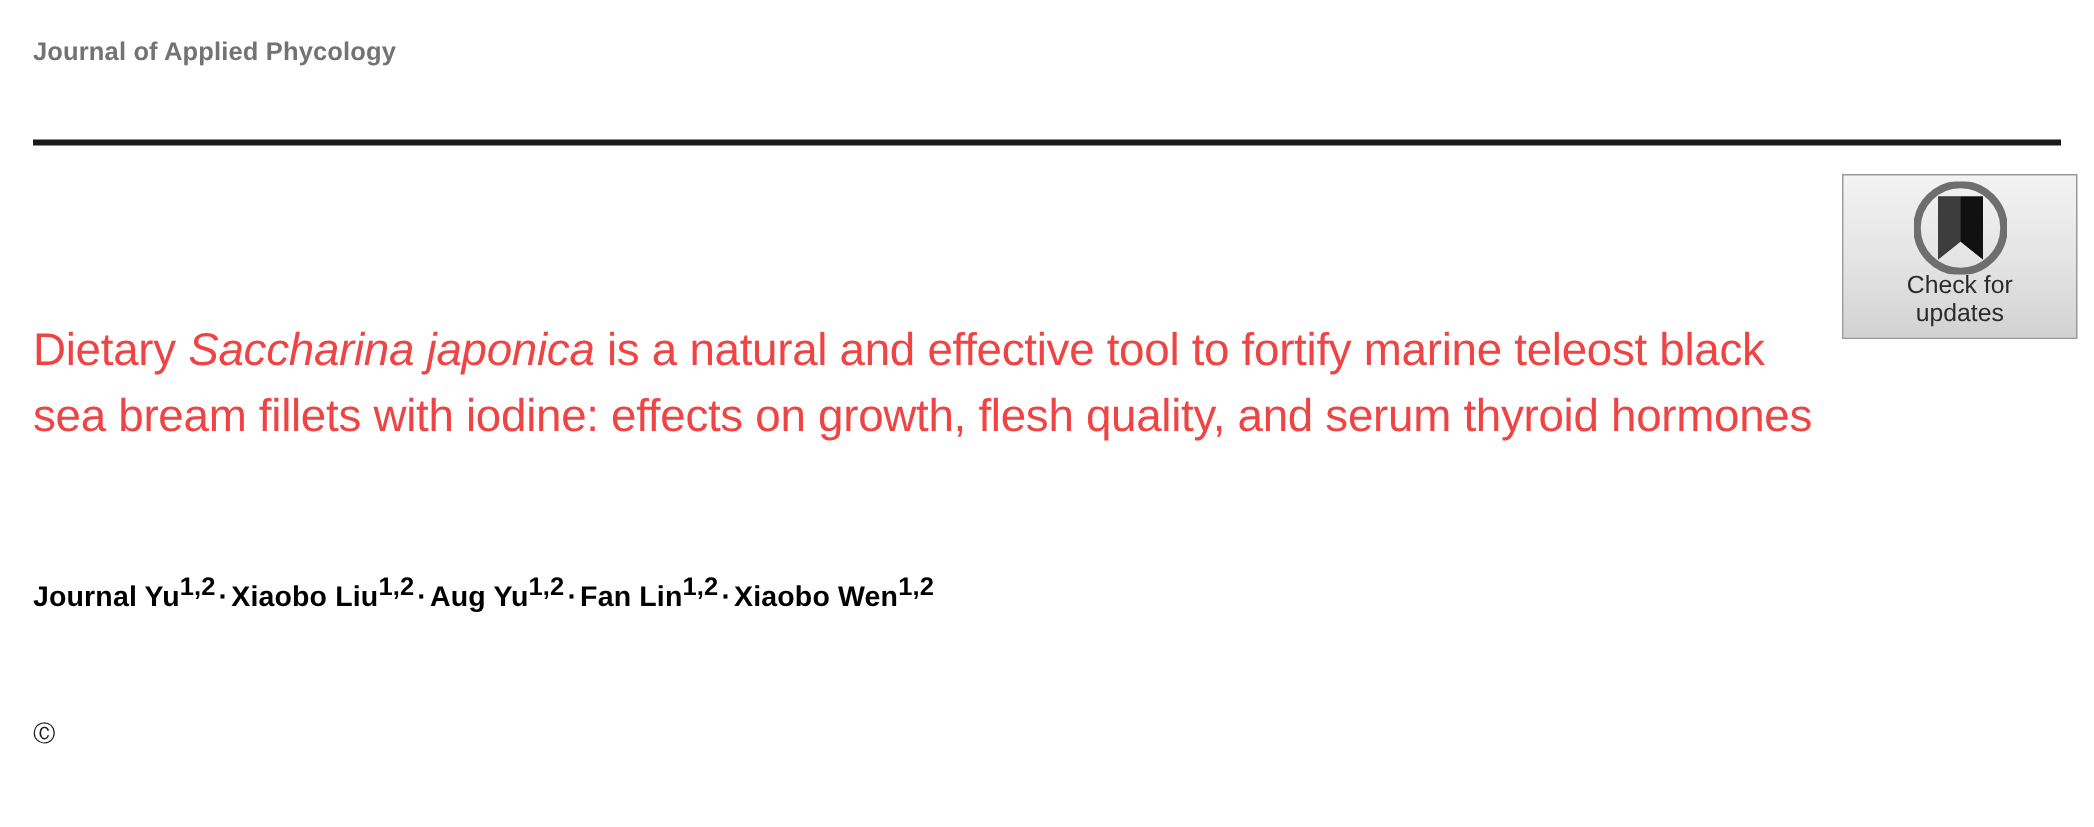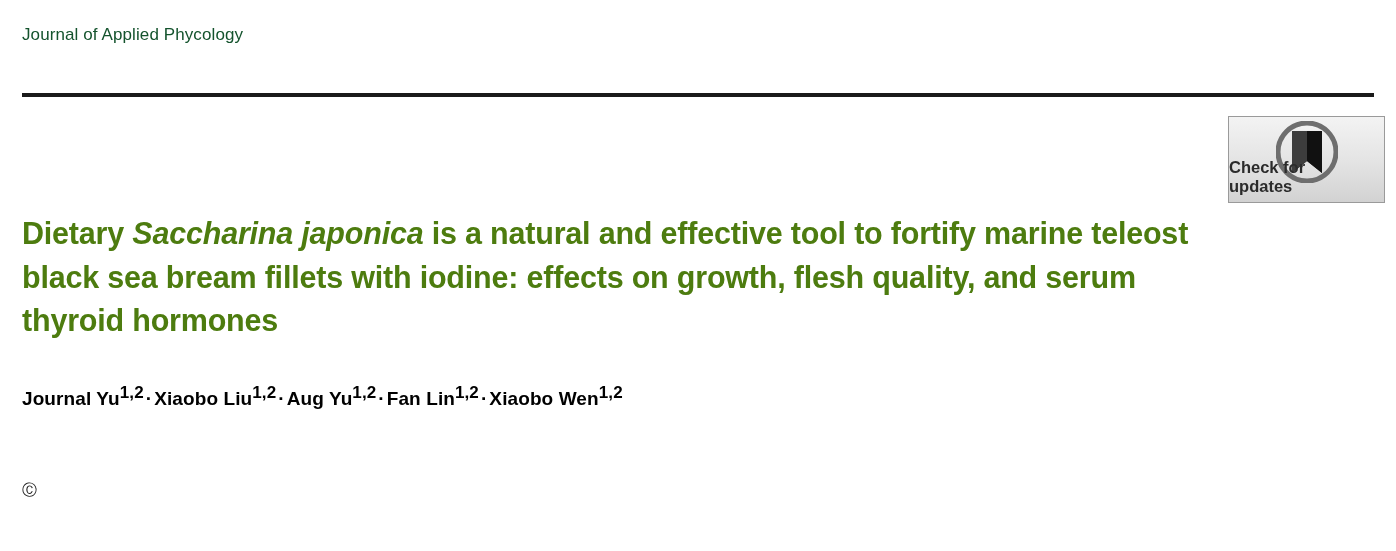--- a/index.html
+++ b/index.html
@@ -20,22 +20,23 @@
     left: 0; top: 0;
     width: 1396px;
     height: 551px;
   }
   .journal-block {
     position: absolute;
     left: 22px;
     top: 22px;
     font-size: 17px;
     line-height: 1.55;
-    color: #14532d;
+    color: #737373;
     letter-spacing: 0.1px;
+    font-weight: bold;
   }
   .journal-name {
     display: block;
     white-space: nowrap;
   }
   .journal-doi {
     display: block;
     white-space: nowrap;
   }
   .rule {
@@ -45,24 +46,24 @@
     width: 1352px;
     height: 4px;
     background: #1a1a1a;
   }
   .title {
     position: absolute;
     left: 22px;
     top: 192px;
     width: 1190px;
     font-size: 30.5px;
-    font-weight: bold;
+    font-weight: normal;
     line-height: 1.42;
     letter-spacing: -0.2px;
-    color: #4d7c0f;
+    color: #ef4444;
   }
   .title .ital {
     font-style: italic;
   }
   .authors {
     position: absolute;
     left: 22px;
     top: 388px;
     width: 1200px;
     font-size: 19px;
@@ -94,25 +95,25 @@
   }
   .copyright-glyph {
     font-size: 15px;
   }
   
   .crossmark {
     position: absolute;
     left: 1228px;
     top: 116px;
     width: 157px;
-    height: 87px;
+    height: 110px;
     background: linear-gradient(180deg, #f3f3f3 0%, #e3e3e3 55%, #d2d2d2 100%);
     border: 1px solid #9a9a9a;
     box-sizing: border-box;
-    font-weight: bold;
+    text-align: center;
   }
   .crossmark-logo {
     position: absolute;
     left: 50%;
     top: 4px;
     transform: translateX(-50%);
     width: 62px;
     height: 62px;
   }
   .crossmark-text {

